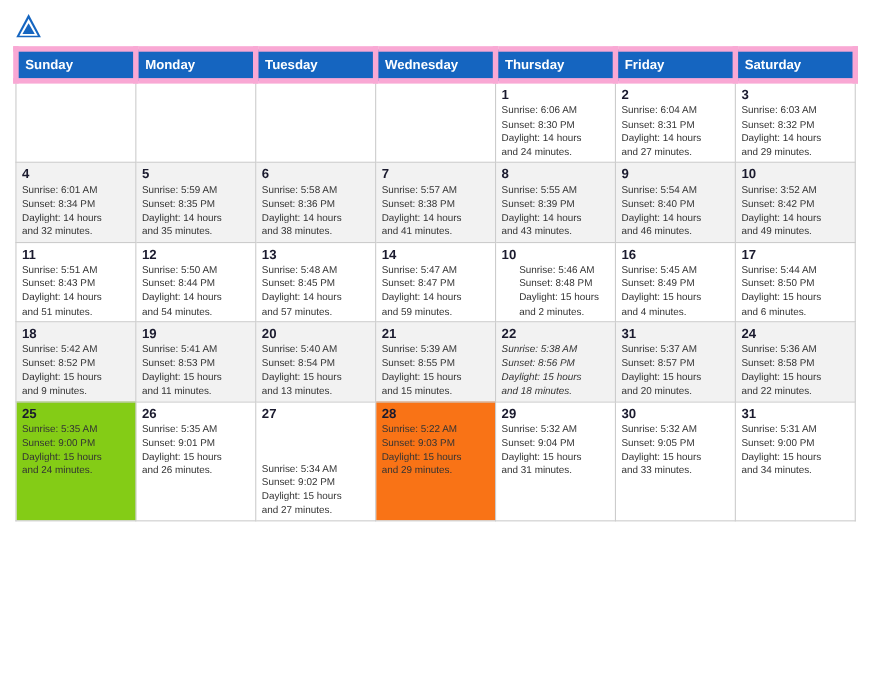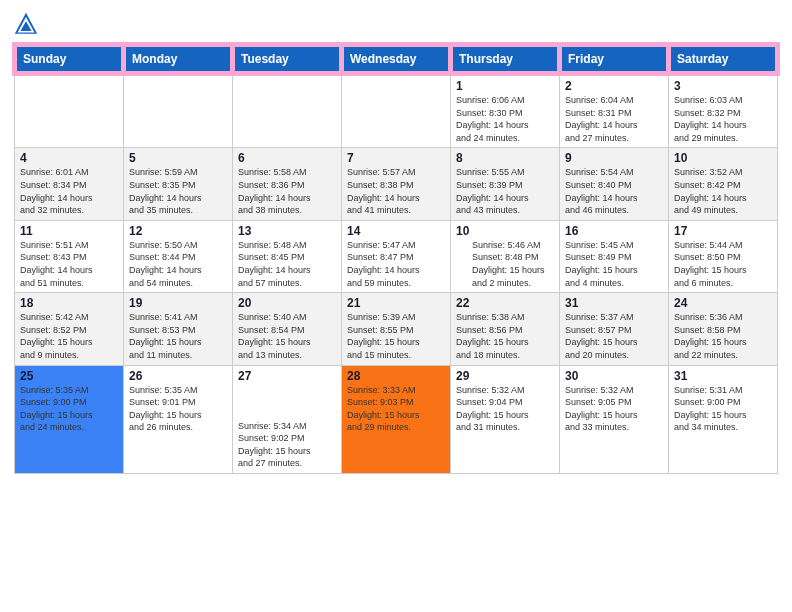--- a/index.html
+++ b/index.html
@@ -292,42 +292,42 @@
           </td>
           <td style="background: rgb(242, 242, 242);">
             <span class="day-number">21</span>
             <div class="day-info" style="white-space: pre-line;">Sunrise: 5:39 AM
 Sunset: 8:55 PM
 Daylight: 15 hours
 and 15 minutes.</div>
           </td>
           <td style="background: rgb(242, 242, 242);">
             <span class="day-number">22</span>
-            <div class="day-info" style="white-space: pre-line;">Sunrise: 5:38 AM
+            <div class="day-info" style="white-space: pre-line; font-style: italic;">Sunrise: 5:38 AM
 Sunset: 8:56 PM
 Daylight: 15 hours
 and 18 minutes.</div>
           </td>
           <td style="background: rgb(242, 242, 242);">
             <span class="day-number">31</span>
             <div class="day-info" style="white-space: pre-line;">Sunrise: 5:37 AM
 Sunset: 8:57 PM
 Daylight: 15 hours
 and 20 minutes.</div>
           </td>
           <td style="background: rgb(242, 242, 242);">
             <span class="day-number">24</span>
             <div class="day-info" style="white-space: pre-line;">Sunrise: 5:36 AM
 Sunset: 8:58 PM
 Daylight: 15 hours
 and 22 minutes.</div>
           </td>
         </tr>
         <tr>
-          <td style="background: #3b82f6; margin-left: 46px;">
+          <td style="background: #84cc16; margin-left: 46px;">
             <span class="day-number">25</span>
             <div class="day-info" style="white-space: pre-line;">Sunrise: 5:35 AM
 Sunset: 9:00 PM
 Daylight: 15 hours
 and 24 minutes.</div>
           </td>
           <td style="background: rgb(255, 255, 255);">
             <span class="day-number">26</span>
             <div class="day-info" style="white-space: pre-line;">Sunrise: 5:35 AM
 Sunset: 9:01 PM
@@ -336,21 +336,21 @@
           </td>
           <td style="background: rgb(255, 255, 255);">
             <span class="day-number">27</span>
             <div class="day-info" style="white-space: pre-line; margin-top: 37px;">Sunrise: 5:34 AM
 Sunset: 9:02 PM
 Daylight: 15 hours
 and 27 minutes.</div>
           </td>
           <td style="background: #f97316;">
             <span class="day-number">28</span>
-            <div class="day-info" style="white-space: pre-line;">Sunrise: 3:33 AM
+            <div class="day-info" style="white-space: pre-line;">Sunrise: 5:22 AM
 Sunset: 9:03 PM
 Daylight: 15 hours
 and 29 minutes.</div>
           </td>
           <td style="background: rgb(255, 255, 255);">
             <span class="day-number">29</span>
             <div class="day-info" style="white-space: pre-line;">Sunrise: 5:32 AM
 Sunset: 9:04 PM
 Daylight: 15 hours
 and 31 minutes.</div>

